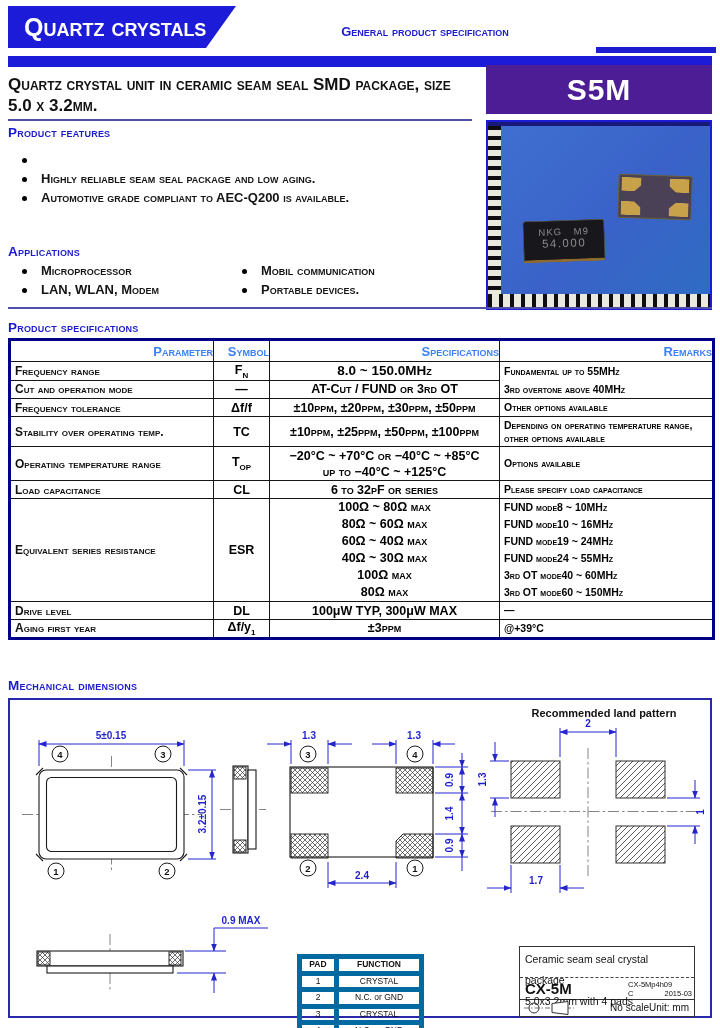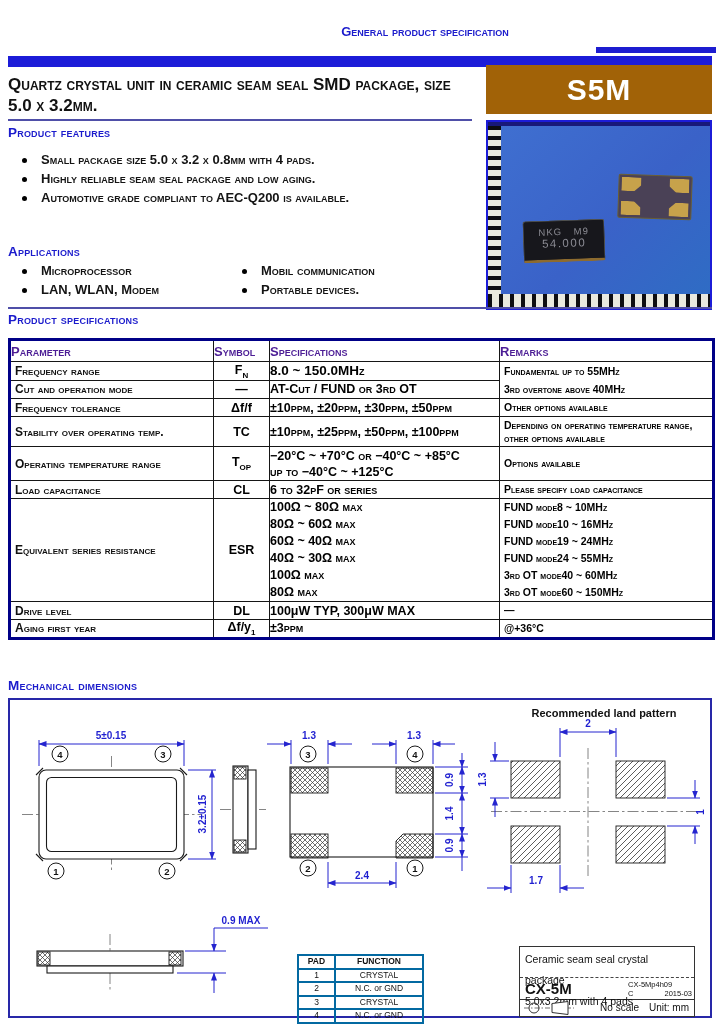--- a/index.html
+++ b/index.html
@@ -14,21 +14,21 @@
           clip-path:polygon(0 0,100% 0,calc(100% - 30px) 100%,0 100%)}
   .doctype{left:290px;top:24px;width:270px;text-align:center;color:#1b1bcc;font-size:13px;font-weight:700}
   .logo{left:596px;top:0;width:120px;height:48px;color:#1d1dd0;font-size:46px;font-weight:800;
         letter-spacing:0px;line-height:48px;text-align:center}
   .logo-bar{left:596px;top:47px;width:120px;height:6px;background:#1d1dd0}
   .divider1{left:8px;top:56px;width:704px;height:11px;background:#1c1cd8}
 
   
   .title{left:8px;top:74px;width:468px;font-size:17px;font-weight:700;color:#111;line-height:21px}
   .title-underline{left:8px;top:119px;width:464px;height:2px;background:#4f4fa8}
-  .s5m{left:486px;top:65px;width:226px;height:49px;background:#a16207;color:#fff;
+  .s5m{left:486px;top:65px;width:226px;height:49px;background:#4c1d95;color:#fff;
        font-size:30px;font-weight:700;line-height:49px;text-align:center;letter-spacing:1px}
 
   
   .photo{left:486px;top:120px;width:226px;height:190px;border:2px solid #1c1cd8;background:#e8e8e0}
   .photo-top{position:absolute;left:0;top:0;right:0;height:4px;background:#181878}
   .photo-left-ruler{position:absolute;left:0;top:4px;width:13px;bottom:14px;
       background:repeating-linear-gradient(to bottom,#0d0d12 0 4px,#e9e9df 4px 10px)}
   .photo-bottom-ruler{position:absolute;left:0;bottom:0;right:0;height:14px;
       background:repeating-linear-gradient(to right,#0d0d12 0 4px,#e9e9df 4px 11px)}
   .photo-main{position:absolute;left:13px;top:4px;right:0;bottom:14px;
@@ -51,68 +51,69 @@
   .features-h{left:8px;top:125px}
   .features{left:8px;top:152px;width:470px}
   .apps-h{left:8px;top:244px}
   .apps1{left:8px;top:263px;width:215px}
   .apps2{left:228px;top:263px;width:240px}
   .li{display:flex;align-items:flex-start;height:19px;font-size:13px;font-weight:600;color:#141414}
   .li .dot{width:5px;height:5px;border-radius:50%;background:#000;margin:6px 14px 0 14px;flex:none}
   .divider2{left:8px;top:307px;width:704px;height:2px;background:#4f4fa8}
 
   
-  .specs-h{left:8px;top:312px}
+  .specs-h{left:8px;top:320px}
   .spec-table{left:8px;top:338px;width:704px;border-collapse:collapse;border:3px solid #000087;
       table-layout:fixed;font-family:"Liberation Sans",sans-serif}
   .spec-table th,.spec-table td{border:1px solid #161616;vertical-align:middle;overflow:hidden}
-  .spec-table th{color:#4c1d95;font-size:13px;font-weight:700;height:22px;text-align:left}
+  .spec-table th{color:#3b82f6;font-size:13px;font-weight:700;height:22px;text-align:right}
   .c-param{font-size:12px;font-weight:600;color:#111;padding-left:4px;height:18px}
   .c-sym{font-size:12.5px;font-weight:600;text-align:center}
   .c-sym sub{font-size:8px}
-  .c-spec{font-size:12.5px;font-weight:600;}
+  .c-spec{font-size:12.5px;font-weight:600;text-align:center}
   .c-spec.bold{font-size:13.5px;font-weight:700}
   .c-rem{font-size:10.5px;font-weight:600;padding-left:4px;line-height:13px}
   .c-rem.merged{vertical-align:top;padding-top:1px}
   .c-rem.merged div{height:17.5px;display:flex;align-items:center}
   .twoline div{line-height:16px}
   .esr-spec div{line-height:17px}
   .esr-rem div{display:flex;justify-content:flex-start;line-height:17px;}
 
   
   .mech-h{left:8px;top:678px}
   .mech-box{left:8px;top:698px;width:704px;height:320px;border:2px solid #2828a8;background:#fff}
   .mech-svg{position:absolute;left:0;top:0}
   .lt{font-variant:small-caps}
 
   
   .padtab{position:absolute;left:287px;top:254px;width:127px;border-collapse:collapse;
       font-size:8.5px;color:#111}
-  .padtab td{border:2px solid #0369a1;text-align:center;height:11.5px;line-height:11.5px}
+  .padtab td{border:5px solid #0369a1;text-align:center;height:11.5px;line-height:11.5px}
   .padtab .hd td{font-weight:700}
   .padtab td:first-child{width:37px}
 
   
   .tblock{position:absolute;left:509px;top:246px;width:176px;height:71px;border:1.5px solid #333;
       background:#fff;color:#111}
   .tb-desc{height:31px;padding:2px 5px 0 5px;font-size:10.5px;line-height:21px;border-bottom:1px dashed #444}
   .tb-mid{height:21px;display:flex;align-items:center}
   .tb-part{font-size:15px;font-weight:600;padding-left:5px;flex:1}
   .tb-doc{width:66px;font-size:7.5px;line-height:9px;padding-right:2px}
   .tb-doc .rev{display:flex;justify-content:space-between}
   .tb-bot{height:16px;border-top:1px solid #333;display:flex;align-items:center;font-size:10px}
   .tb-bot .proj{margin-left:4px}
   .tb-bot .noscale{margin-left:auto}
-  .tb-bot .unit{margin-left:10px;margin-right:5px}
+  .tb-bot .unit{margin-right:5px}
 </style>
 </head>
 <body>
 
 <div class="page">
 
+  <div class="abs banner sc">Quartz crystals</div>
   <div class="abs doctype sc">General product specification</div>
   <div class="abs logo-bar"></div>
   <div class="abs divider1"></div>
 
   <div class="abs title sc">Quartz crystal unit in ceramic seam seal SMD package, size 5.0 x 3.2mm.</div>
   <div class="abs title-underline"></div>
   <div class="abs s5m">S5M</div>
 
   <div class="abs photo">
     <div class="photo-top"></div>
@@ -129,21 +130,20 @@
         <div class="m1">NKG M9</div>
         <div class="m2">54.000</div>
       </div>
     </div>
   </div>
 
   <div class="abs h-blue sc features-h">Product features</div>
   <div class="abs features">
     <div class="li">
         <span class="dot"></span>
-        <span class="sc">Small package size 5.0 x 3.2 x 0.8mm with 4 pads.</span>
       </div>
     <div class="li">
         <span class="dot"></span>
         <span class="sc">Highly reliable seam seal package and low aging.</span>
       </div>
     <div class="li">
         <span class="dot"></span>
         <span class="sc">Automotive grade compliant to AEC-Q200 is available.</span>
       </div>
   </div>
@@ -268,21 +268,21 @@
     <tr>
       <td class="c-param sc">Drive level</td>
       <td class="c-sym">DL</td>
       <td class="c-spec">100μW TYP,  300μW MAX</td>
       <td class="c-rem">—</td>
     </tr>
     <tr>
       <td class="c-param sc">Aging first year</td>
       <td class="c-sym"><span>Δf/y</span><sub>1</sub></td>
       <td class="c-spec sc">±3ppm</td>
-      <td class="c-rem">@+36°C</td>
+      <td class="c-rem">@+39°C</td>
     </tr>
   </tbody>
     </table>
 
   <div class="abs h-blue sc mech-h">Mechanical dimensions</div>
   <div class="abs mech-box">
 
     <svg class="mech-svg" width="700" height="316" viewBox="0 0 700 316">
       <defs>
         <marker id="ar" markerWidth="8" markerHeight="6" refX="7.5" refY="3" orient="auto-start-reverse" markerUnits="userSpaceOnUse">

